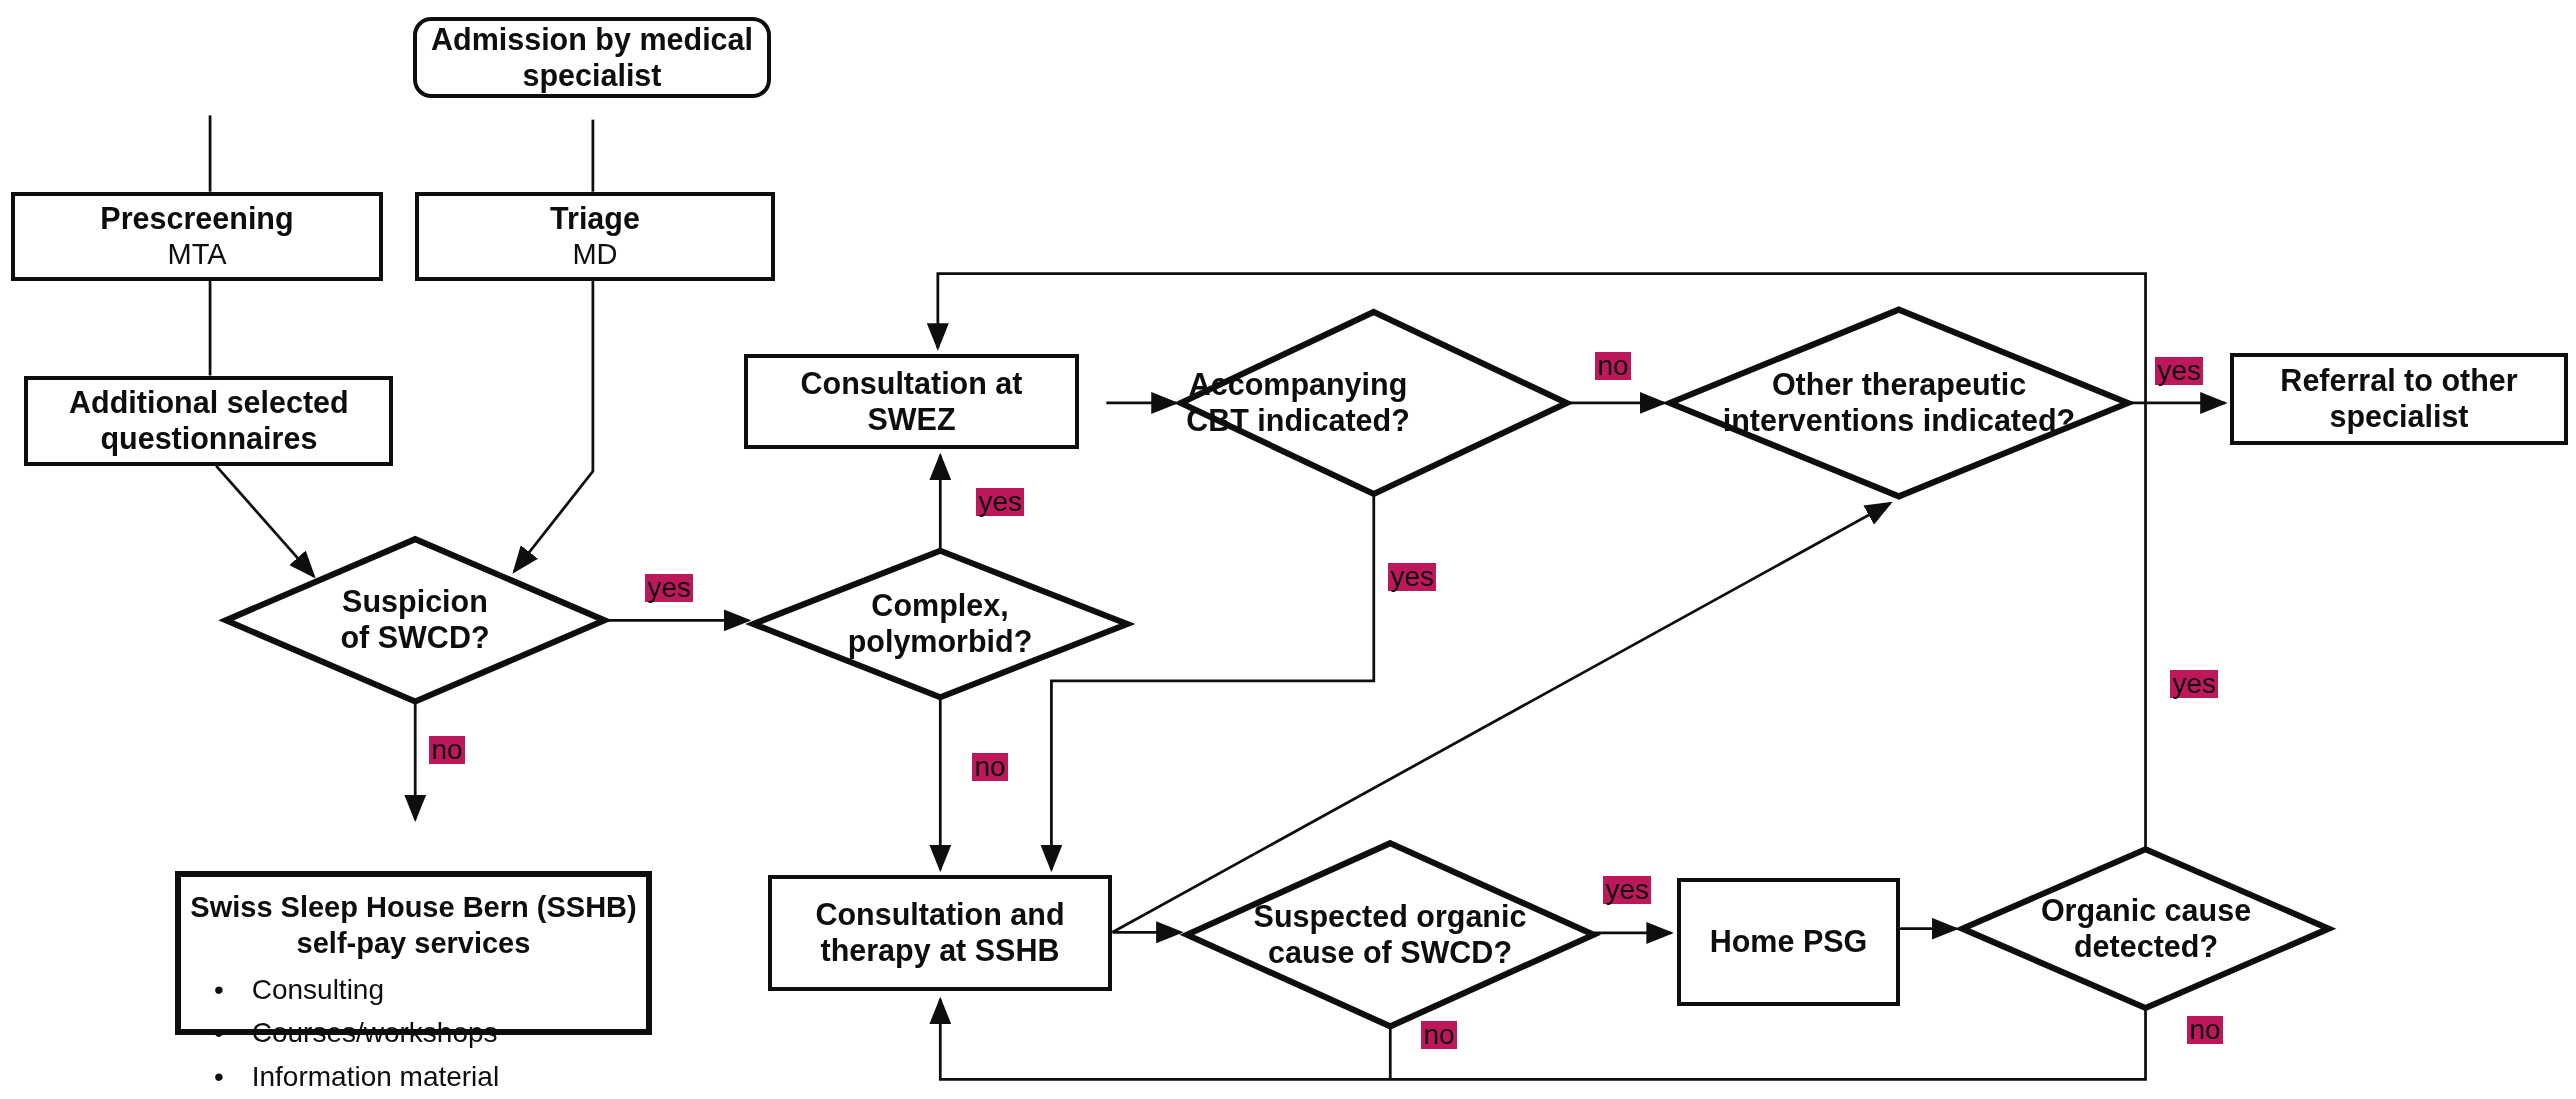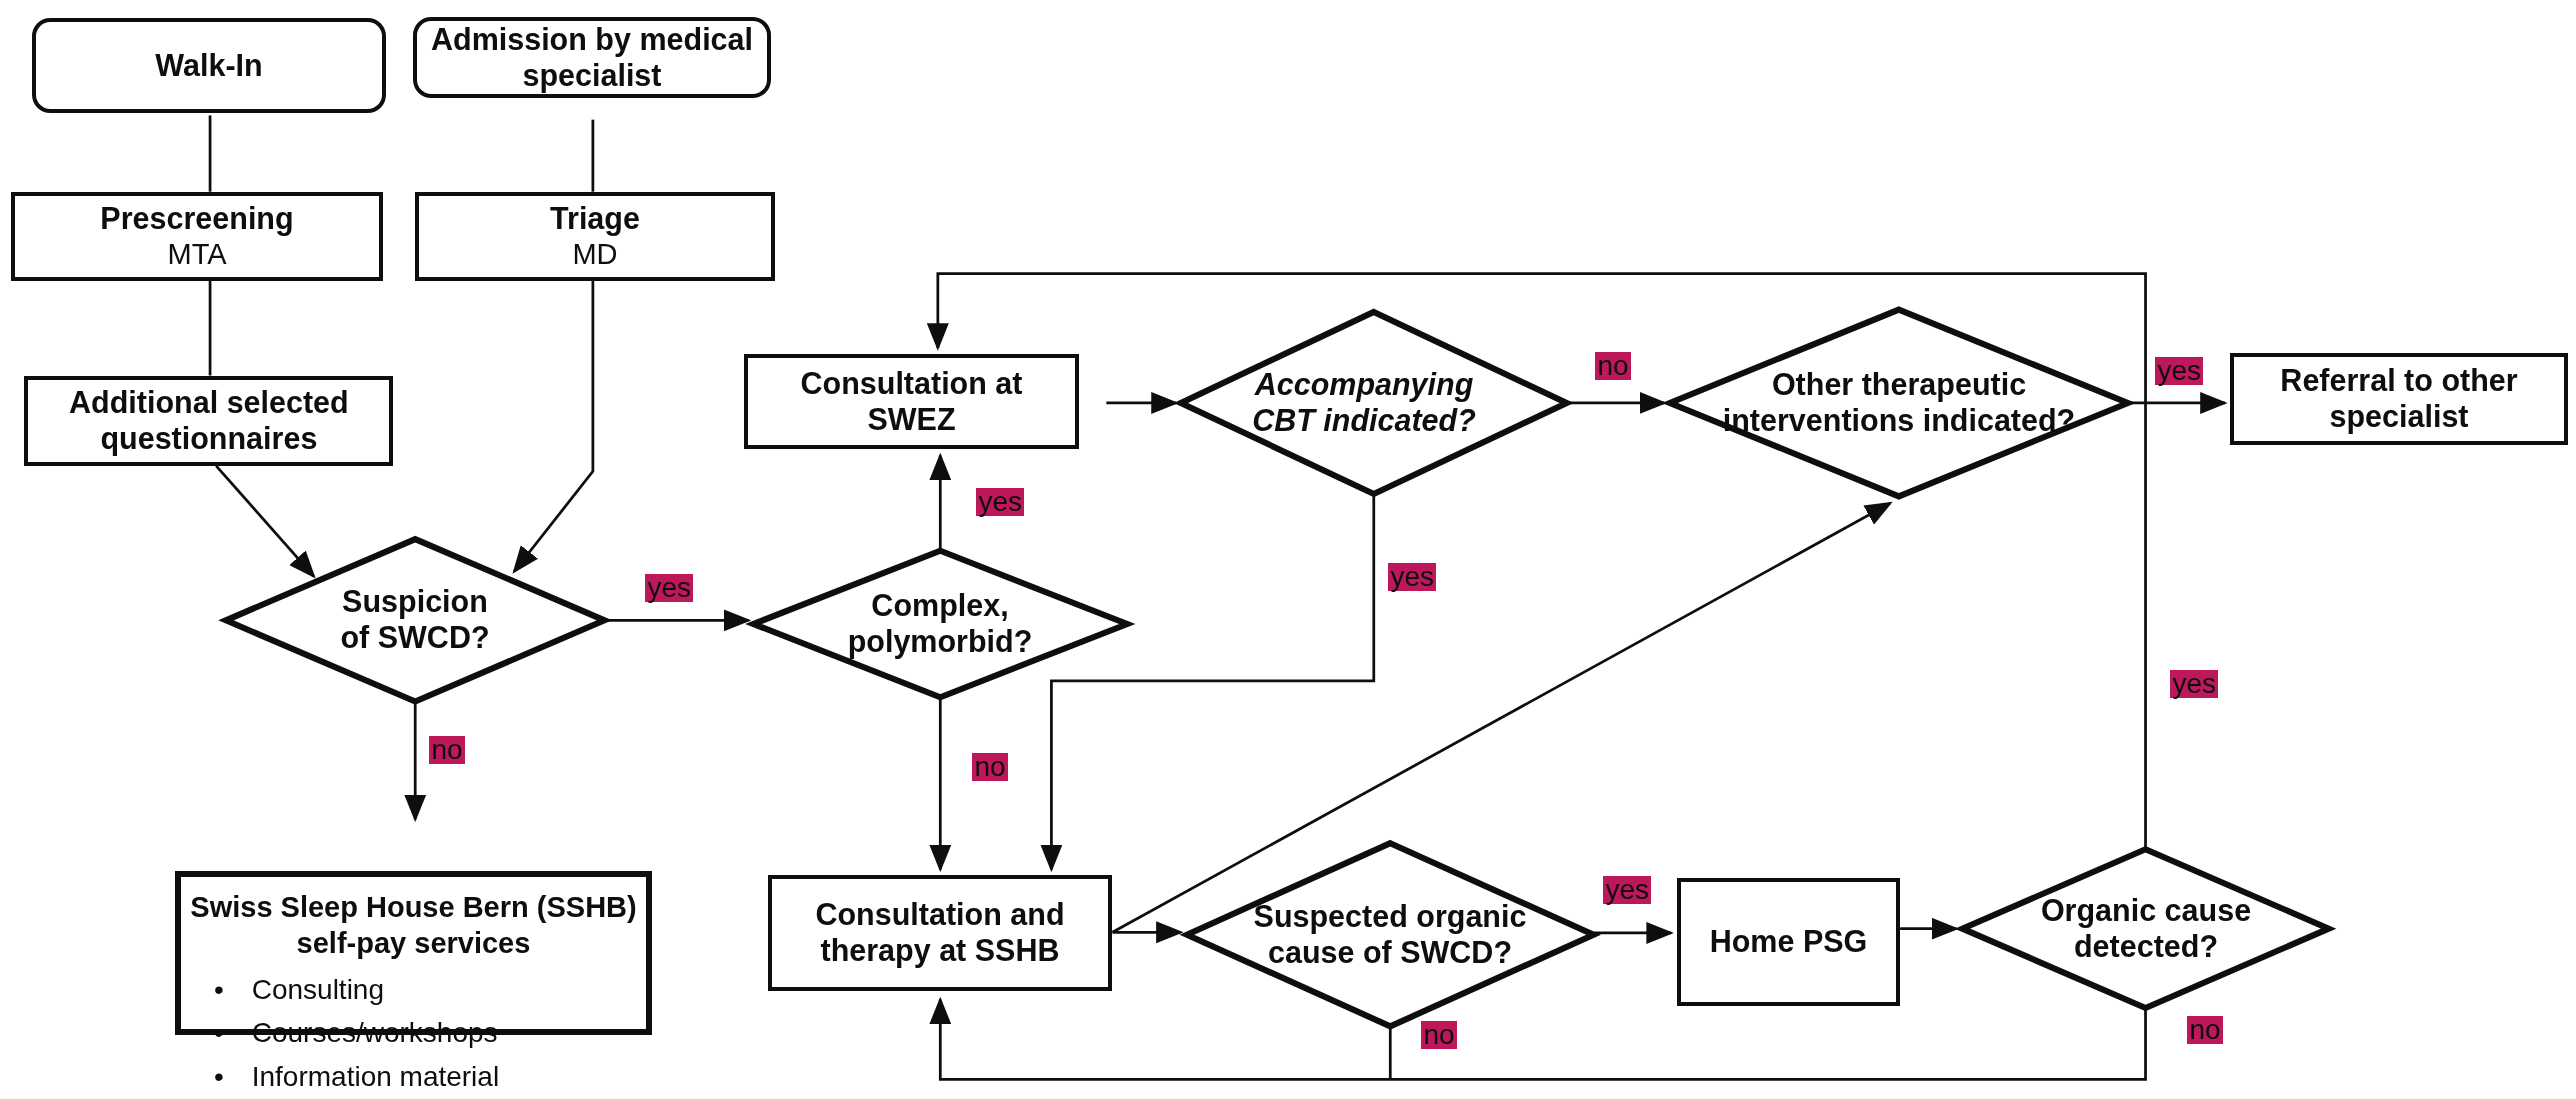--- a/index.html
+++ b/index.html
@@ -72,21 +72,20 @@
     <g stroke="#0e0e0e" stroke-width="10" fill="#ffffff">
       <polygon points="680,883 990,1016 680,1149 370,1016"></polygon>
       <polygon points="1540,902 1846,1022 1540,1142 1234,1022"></polygon>
       <polygon points="2250,511 2566,660 2250,809 1934,660"></polygon>
       <polygon points="3110,507 3485,660 3110,813 2735,660"></polygon>
       <polygon points="2277,1381 2610,1531 2277,1681 1944,1531"></polygon>
       <polygon points="3514,1391 3814,1521 3514,1651 3214,1521"></polygon>
     </g>
   </svg>
 
-  <div class="box rounded" style="left:32px;top:18.3px;width:354px;height:95px;">Walk-In</div>
 
   <div class="box rounded" style="left:413px;top:17px;width:358px;height:81px;">Admission by medical
 specialist</div>
 
   <div class="box" style="left:11px;top:192px;width:372px;height:89px;">
     <span>Prescreening</span>
     <span class="subtitle">MTA</span>
   </div>
 
   <div class="box" style="left:415px;top:192px;width:360px;height:89px;">
@@ -124,21 +123,21 @@
 
   <div class="box" style="left:768px;top:875px;width:344px;height:116px;">Consultation and
 therapy at SSHB</div>
 
   <div class="box" style="left:1677px;top:878px;width:223px;height:128px;">Home PSG</div>
 
   <div class="dlabel" style="left:415px;top:620px;">Suspicion
 of SWCD?</div>
   <div class="dlabel" style="left:940px;top:624px;">Complex,
 polymorbid?</div>
-  <div class="dlabel" style="left:1364px;top:403px;font-style:italic;">Accompanying
+  <div class="dlabel" style="left:1298px;top:403px;">Accompanying
 CBT indicated?</div>
   <div class="dlabel" style="left:1899px;top:403px;">Other therapeutic
 interventions indicated?</div>
   <div class="dlabel" style="left:1390px;top:935px;">Suspected organic
 cause of SWCD?</div>
   <div class="dlabel" style="left:2146px;top:929px;">Organic cause
 detected?</div>
 
   <div class="elabel" style="left:645px;top:574px;">yes</div>
   <div class="elabel" style="left:429px;top:736px;">no</div>

